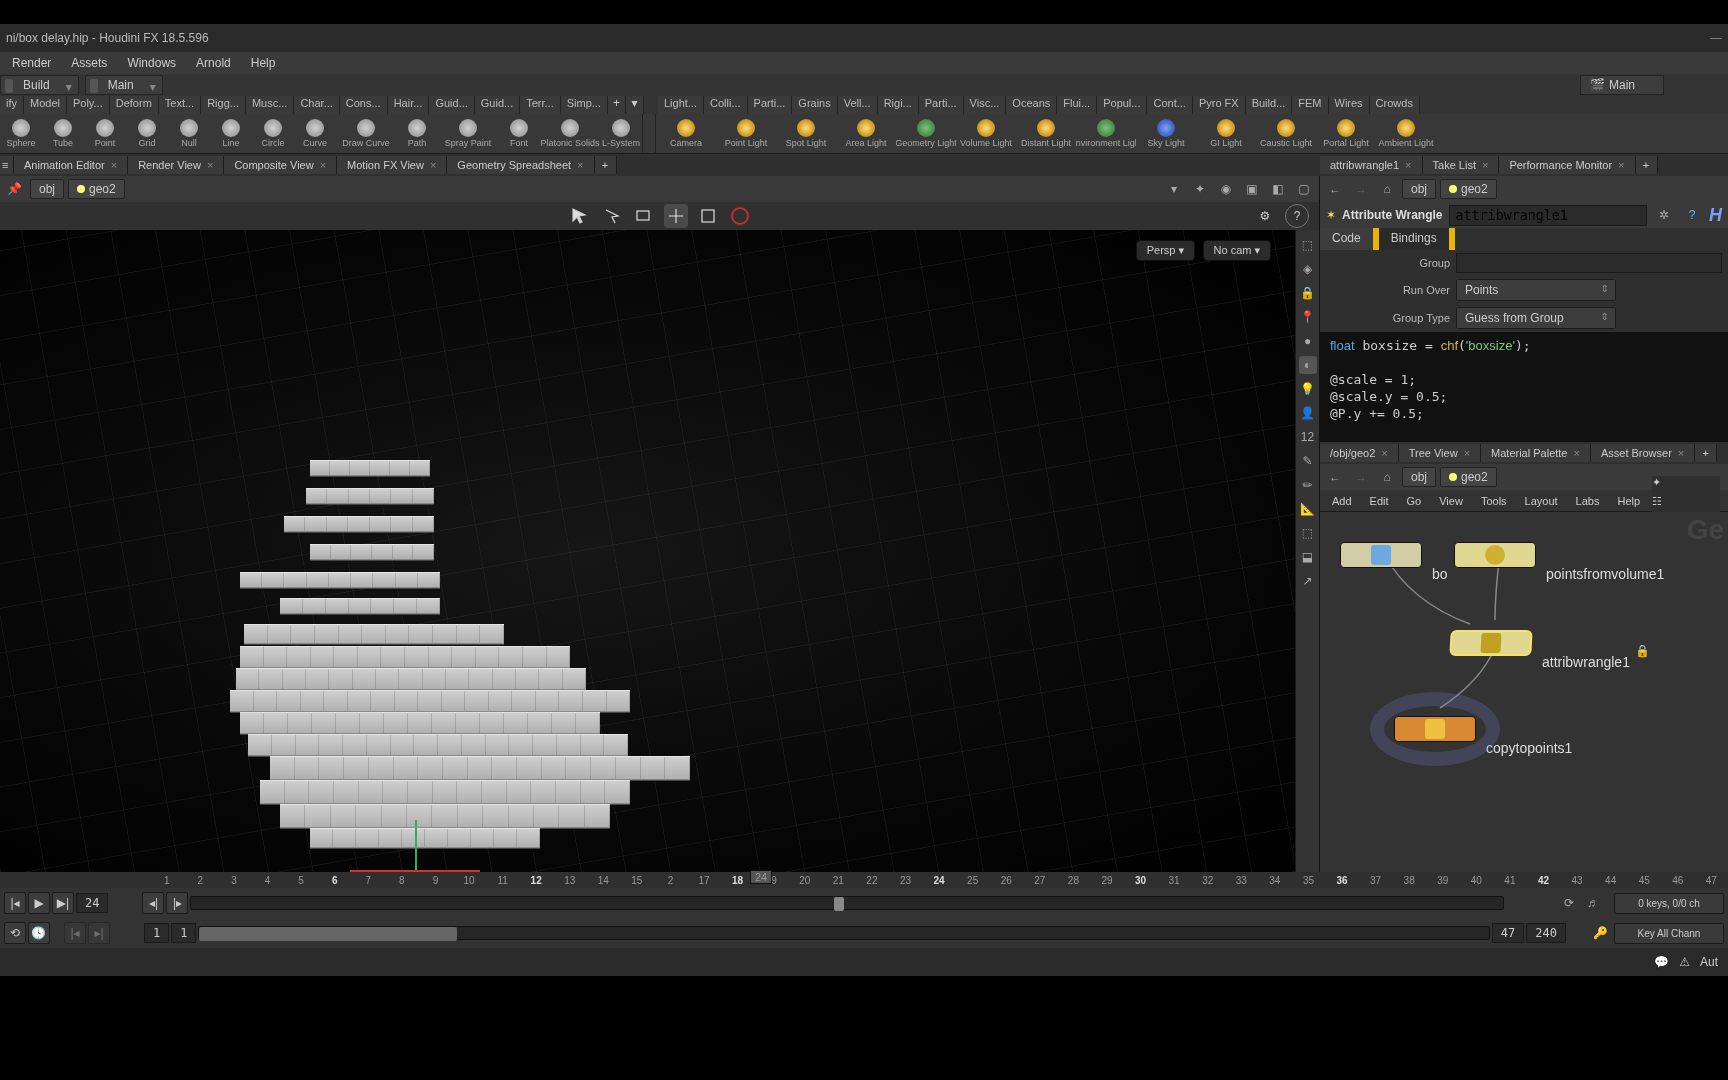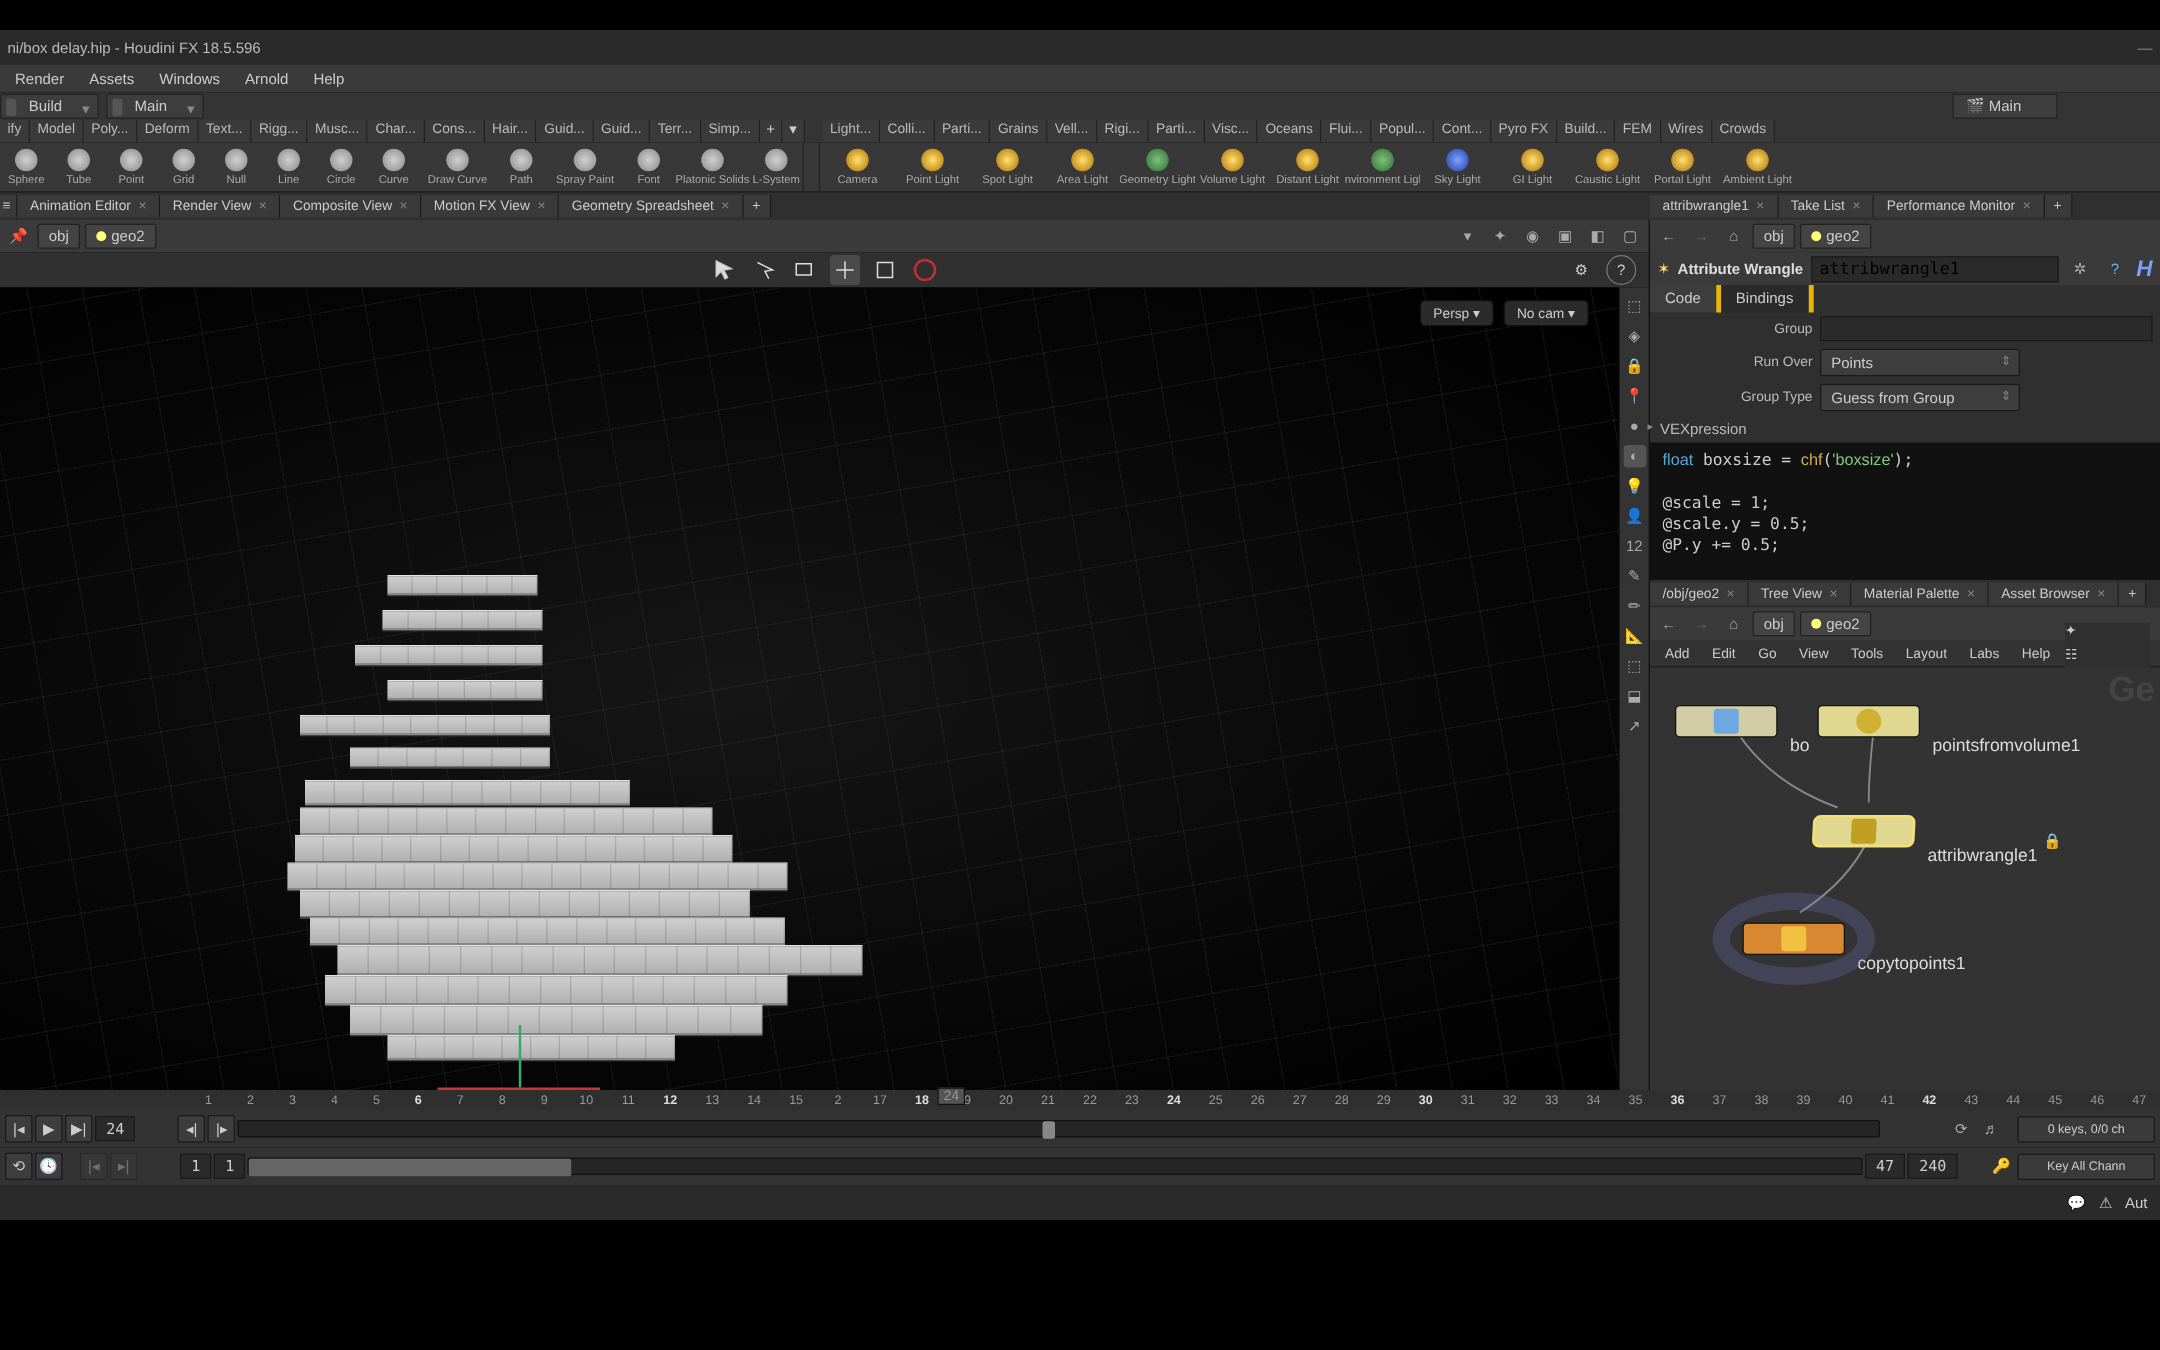--- a/index.html
+++ b/index.html
@@ -4,21 +4,21 @@
 <style>
 * { margin: 0; padding: 0; box-sizing: border-box; font-family: "Segoe UI", Arial, sans-serif; user-select: none; }
 html, body { width: 1728px; height: 1080px; overflow: hidden; background: #000; color: #ccc; font-size: 12px; }
 .titlebar { height: 28px; background: #2a2a2a; display: flex; align-items: center; padding: 0 6px; margin-top: 24px; color: #bbb; }
 .menubar { height: 22px; background: #3a3a3a; display: flex; align-items: center; padding: 0 2px; }
 .menubar div { padding: 2px 10px; cursor: default; }
 .deskrow { height: 22px; background: #343434; display: flex; align-items: center; gap: 6px; }
 .deskbtn { background: #3d3d3d; border: 1px solid #242424; padding: 2px 28px 2px 22px; border-radius: 2px; position: relative; }
 .deskbtn .grip { width: 8px; height: 14px; background: #555; position: absolute; left: 4px; top: 3px; border-radius: 2px; }
 .deskbtn .arrow { position: absolute; right: 6px; top: 4px; color: #888; }
-.desklabel-right { margin-left: auto; margin-right: 82px; background: #3d3d3d; border: 1px solid #222; padding: 2px 28px 2px 10px; }
+.desklabel-right { margin-left: auto; margin-right: 64px; background: #3d3d3d; border: 1px solid #222; padding: 2px 28px 2px 10px; }
 .shelves { height: 18px; background: #343434; display: flex; align-items: stretch; overflow: hidden; }
 .shelftab { padding: 1px 6px; font-size: 11px; color: #bbb; border-right: 1px solid #222; background: #3a3a3a; white-space: nowrap; cursor: default; }
 .shelfadd { width: 18px; text-align: center; background: #3a3a3a; border-right: 1px solid #222; }
 .toolrow { height: 40px; background: #383838; display: flex; align-items: center; border-bottom: 1px solid #1a1a1a; }
 .tool { width: 42px; height: 40px; display: flex; flex-direction: column; align-items: center; justify-content: center; gap: 1px; font-size: 9px; color: #aaa; cursor: default; }
 .tool .ico { width: 18px; height: 18px; border-radius: 50%; background: radial-gradient(#d0d0d0,#888); }
 .tool.light .ico { background: radial-gradient(#ffe070,#b07000); }
 .tool.green .ico { background: radial-gradient(#7fc07f,#2f6f2f); }
 .tool.blue  .ico { background: radial-gradient(#7fa0ff,#2040a0); }
 .sep { width: 14px; height: 40px; border-left: 1px solid #222; border-right: 1px solid #222; }
@@ -63,21 +63,21 @@
 .sidetool { width: 24px; background: #343434; border-left: 1px solid #1a1a1a; display: flex; flex-direction: column; align-items: center; gap: 6px; padding-top: 6px; }
 .st { width: 18px; height: 18px; display: flex; align-items: center; justify-content: center; color: #aaa; }
 .st.active { background: #555; border-radius: 3px; }
 
 
 .parm-head { height: 26px; background: #3a3a3a; display: flex; align-items: center; padding: 0 6px; gap: 6px; }
 .gearico { color: #ffda60; }
 .nodetype { font-weight: bold; color: #ddd; }
 .nodename { font-family: monospace; background: #2a2a2a; border: 1px solid #1a1a1a; padding: 2px 6px; flex: 1; }
 .subtabs { height: 22px; background: #303030; display: flex; }
-.subtab { padding: 3px 12px; background: #2a2a2a; border-right: 4px solid #eab308; }
+.subtab { padding: 3px 12px; background: #2a2a2a; border-right: 6px solid #eab308; }
 .subtab.sel { background: #3d3d3d; }
 .parmrow { display: flex; align-items: center; padding: 3px 6px; gap: 6px; }
 .parmlabel { width: 124px; text-align: right; color: #bbb; font-size: 11px; }
 .parminput { flex: 1; background: #2a2a2a; border: 1px solid #1a1a1a; padding: 3px 6px; color: #ddd; font-size: 11px; }
 .dropdown { background: #3d3d3d; border: 1px solid #1a1a1a; padding: 3px 8px; width: 160px; border-radius: 2px; position: relative; }
 .dropdown::after { content: "⇕"; position: absolute; right: 6px; top: 3px; color: #888; font-size: 10px; }
 .vexlabel { padding: 4px 8px; color: #bbb; position: relative; }
 .vexpand::before { content: "▸"; position: absolute; left: -2px; font-size: 9px; color: #888; }
 .code { background: #111; font-family: Consolas, monospace; font-size: 13px; padding: 6px 10px; white-space: pre; line-height: 1.3; height: 110px; }
 .kw { color: #56a8d8; }
@@ -704,21 +704,20 @@
         <input class="parminput" value="" style="">
       </div>
     <div class="parmrow">
         <div class="parmlabel">Run Over</div>
         <div class="dropdown">Points</div>
       </div>
     <div class="parmrow">
         <div class="parmlabel">Group Type</div>
         <div class="dropdown">Guess from Group</div>
       </div>
-    <div class="vexlabel vexpand">VEXpression</div>
     <div class="code"><span class="kw">float</span> boxsize = <span class="fn">chf</span>(<span class="str">'boxsize'</span>);
 
 @scale = 1;
 @scale.y = 0.5;
 @P.y += 0.5;</div>
 
     <div class="tabsrow" style="height:22px" id="nettabs-row">
       <div id="nettabs" style="display:flex">
           <div class="ptab">
             <span>/obj/geo2</span>

